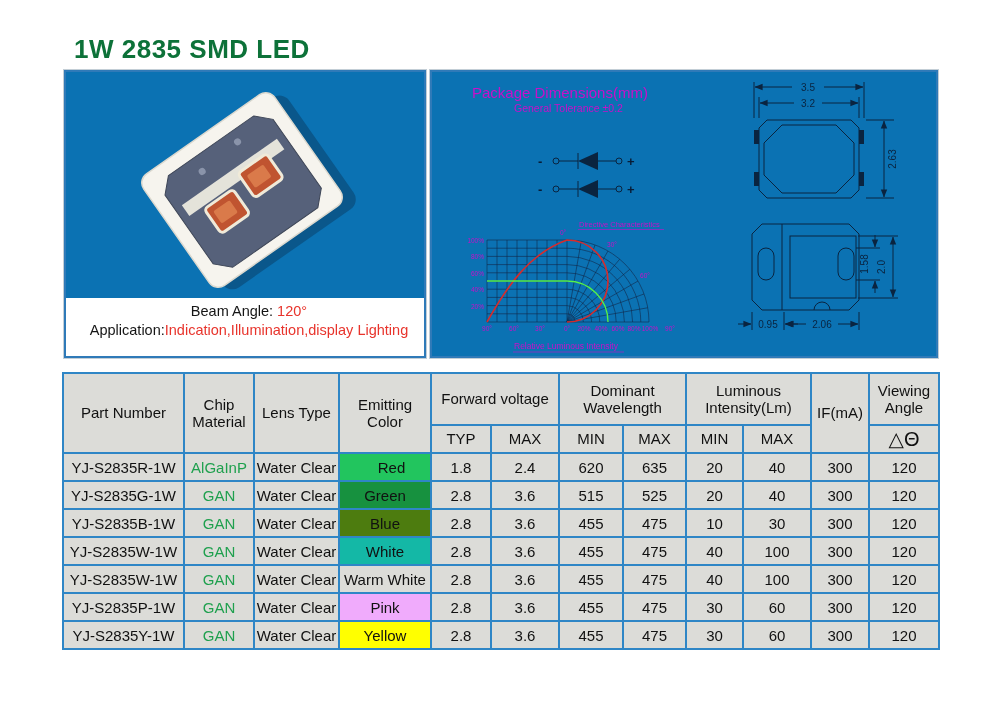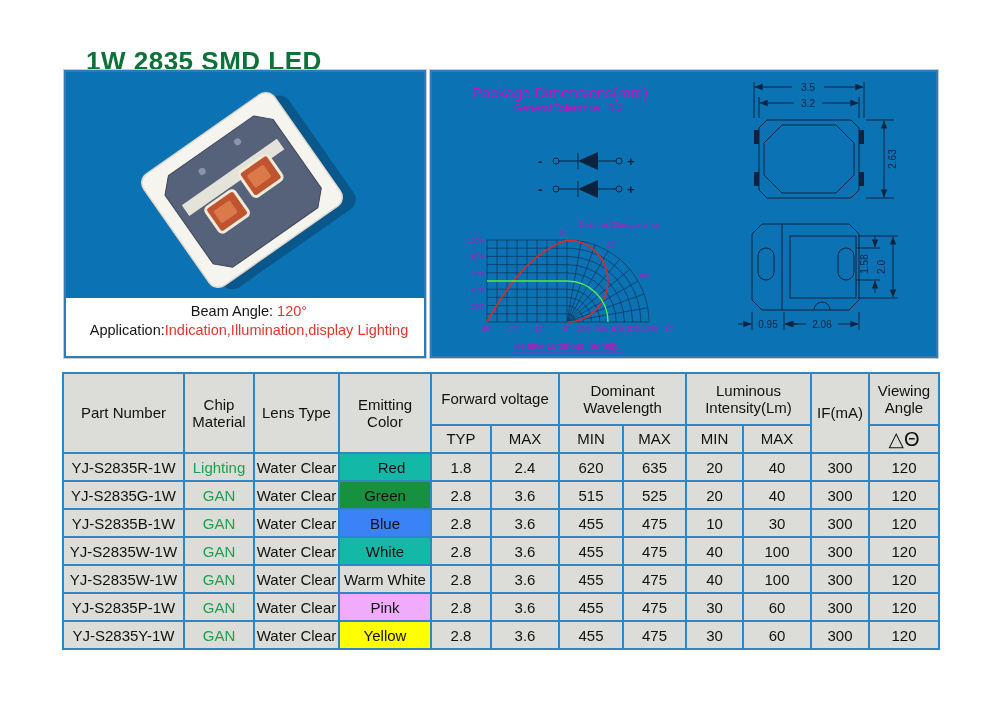--- a/index.html
+++ b/index.html
@@ -1,21 +1,21 @@
 <!DOCTYPE html>
 <html><head>
 <meta charset="utf-8">
 <style>
   html,body{margin:0;padding:0;}
   body{
     width:1000px;height:704px;background:#ffffff;position:relative;overflow:hidden;
     font-family:"Liberation Sans","DejaVu Sans",sans-serif;color:#111;
   }
   .title{
-    position:absolute;left:70px;top:30px;margin:16px;
+    position:absolute;left:70px;top:30px;margin:4px;
     font-size:26px;font-weight:bold;color:#0d7239;letter-spacing:.5px;
   }
   .panel{
     position:absolute;top:70px;border:2px solid #2f7ab8;box-shadow:0 0 0 1px #c3ced6;text-align:center;
   }
   .photo-panel{left:64px;width:358px;height:284px;background:#ffffff;}
   .dims-panel{left:430px;width:504px;height:284px;background:#0b72b3;}
   .photo{width:358px;height:226px;background:#0b72b3;}
   .photo svg{display:block;}
   .beam-text{padding:4px 8px 0 16px;font-size:14.5px;line-height:18.5px;color:#151515;}
@@ -277,23 +277,23 @@
         <th>MIN</th>
         <th>MAX</th>
         <th>MIN</th>
         <th>MAX</th>
         <th class="theta">△Θ</th>
       </tr>
     </thead>
     <tbody>
       <tr>
         <td>YJ-S2835R-1W</td>
-        <td class="greentx">Lighting</td>
-        <td>Water Clear</td>
-        <td style="background: #14b8a6; padding-left: 13px;">Red</td>
+        <td class="greentx">AlGaInP</td>
+        <td>Water Clear</td>
+        <td style="background: #22c55e; padding-left: 13px;">Red</td>
         <td>1.8</td>
         <td>2.4</td>
         <td>620</td>
         <td>635</td>
         <td>20</td>
         <td>40</td>
         <td>300</td>
         <td>120</td>
       </tr>
       <tr>
@@ -307,21 +307,21 @@
         <td>525</td>
         <td>20</td>
         <td>40</td>
         <td>300</td>
         <td>120</td>
       </tr>
       <tr>
         <td>YJ-S2835B-1W</td>
         <td class="greentx">GAN</td>
         <td>Water Clear</td>
-        <td style="background: #3b82f6;">Blue</td>
+        <td style="background: #4d7c0f;">Blue</td>
         <td>2.8</td>
         <td>3.6</td>
         <td>455</td>
         <td>475</td>
         <td>10</td>
         <td>30</td>
         <td>300</td>
         <td>120</td>
       </tr>
       <tr>

